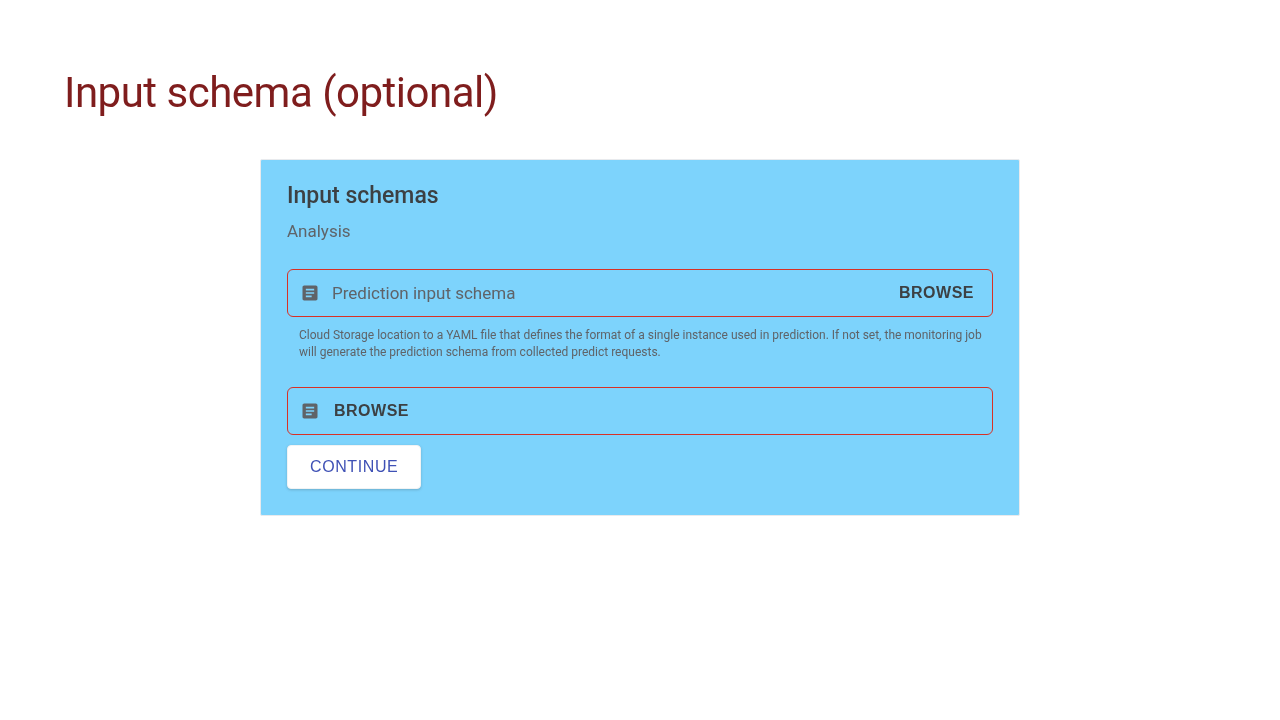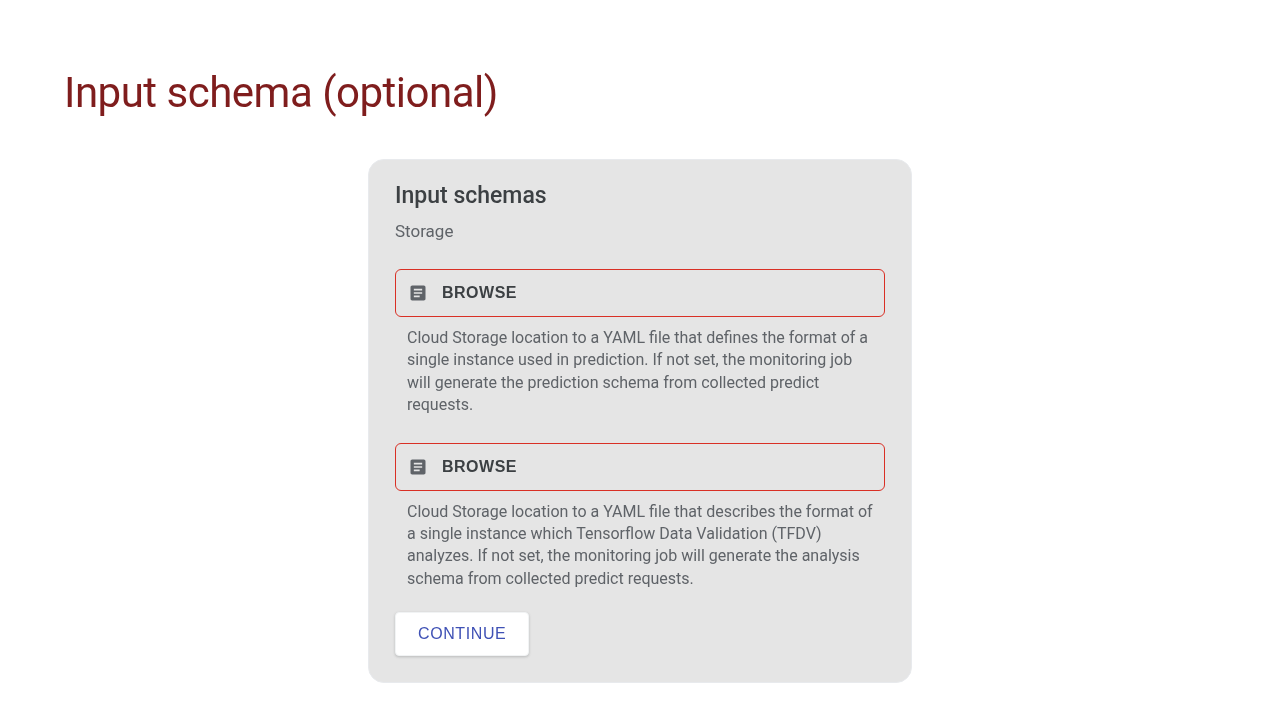--- a/index.html
+++ b/index.html
@@ -11,26 +11,26 @@
     overflow: hidden;
   }
   .page-title {
     font-size: 42px;
     font-weight: 400;
     color: #7f1d1d;
     padding: 68px 0 0 64px;
     letter-spacing: -0.5px;
   }
   .card {
-    width: 544px;
+    width: 760px;
     margin: 42px auto 0 auto;
     border: 1px solid #e8eaed;
-    border-radius: 16px;
+    border-radius: 2px;
     padding: 22px 26px 26px 26px;
-    background: #e5e5e5;
+    background: #7dd3fc;
   }
   .card-heading {
     font-size: 23px;
     font-weight: 500;
     color: #3c4043;
     margin-bottom: 12px;
   }
   .card-sub {
     font-size: 17px;
     color: #5f6368;
@@ -60,21 +60,21 @@
     font-size: 16px;
     font-weight: 700;
     letter-spacing: 0.5px;
     color: #3c4043;
     background: none;
     border: none;
     cursor: pointer;
     padding: 4px 2px;
   }
   .helper {
-    font-size: 16px;
+    font-size: 12px;
     color: #5f6368;
     line-height: 1.4;
     margin: 0 8px 26px 12px;
   }
   .helper:last-of-type { margin-bottom: 22px; }
   .continue-btn {
     display: inline-block;
     font-size: 16px;
     font-weight: 500;
     letter-spacing: 0.6px;
@@ -88,36 +88,36 @@
     text-align: right;
   }
 </style>
 </head>
 <body>
 
 <h1 class="page-title">Input schema (optional)</h1>
 
 <div class="card">
   <div class="card-heading">Input schemas</div>
-  <div class="card-sub">Storage</div>
+  <div class="card-sub">Analysis</div>
 
   <div class="field-row">
     <span class="field-icon">
       <svg viewBox="0 0 24 24" fill="#5f6368">
           <path d="M19 3H5c-1.1 0-2 .9-2 2v14c0 1.1.9 2 2 2h14c1.1 0 2-.9 2-2V5c0-1.1-.9-2-2-2zM7 7h10v2H7V7zm0 4h10v2H7v-2zm0 4h7v2H7v-2z"></path>
         </svg>
     </span>
+    <span class="field-placeholder">Prediction input schema</span>
     <button class="browse-btn">BROWSE</button>
   </div>
   <div class="helper">Cloud Storage location to a YAML file that defines the format of a single instance used in prediction. If not set, the monitoring job will generate the prediction schema from collected predict requests.</div>
 
   <div class="field-row">
     <span class="field-icon">
       <svg viewBox="0 0 24 24" fill="#5f6368">
           <path d="M19 3H5c-1.1 0-2 .9-2 2v14c0 1.1.9 2 2 2h14c1.1 0 2-.9 2-2V5c0-1.1-.9-2-2-2zM7 7h10v2H7V7zm0 4h10v2H7v-2zm0 4h7v2H7v-2z"></path>
         </svg>
     </span>
     <button class="browse-btn">BROWSE</button>
   </div>
-  <div class="helper">Cloud Storage location to a YAML file that describes the format of a single instance which Tensorflow Data Validation (TFDV) analyzes. If not set, the monitoring job will generate the analysis schema from collected predict requests.</div>
 
   <button class="continue-btn">CONTINUE</button>
 </div>
 
 </body></html>

